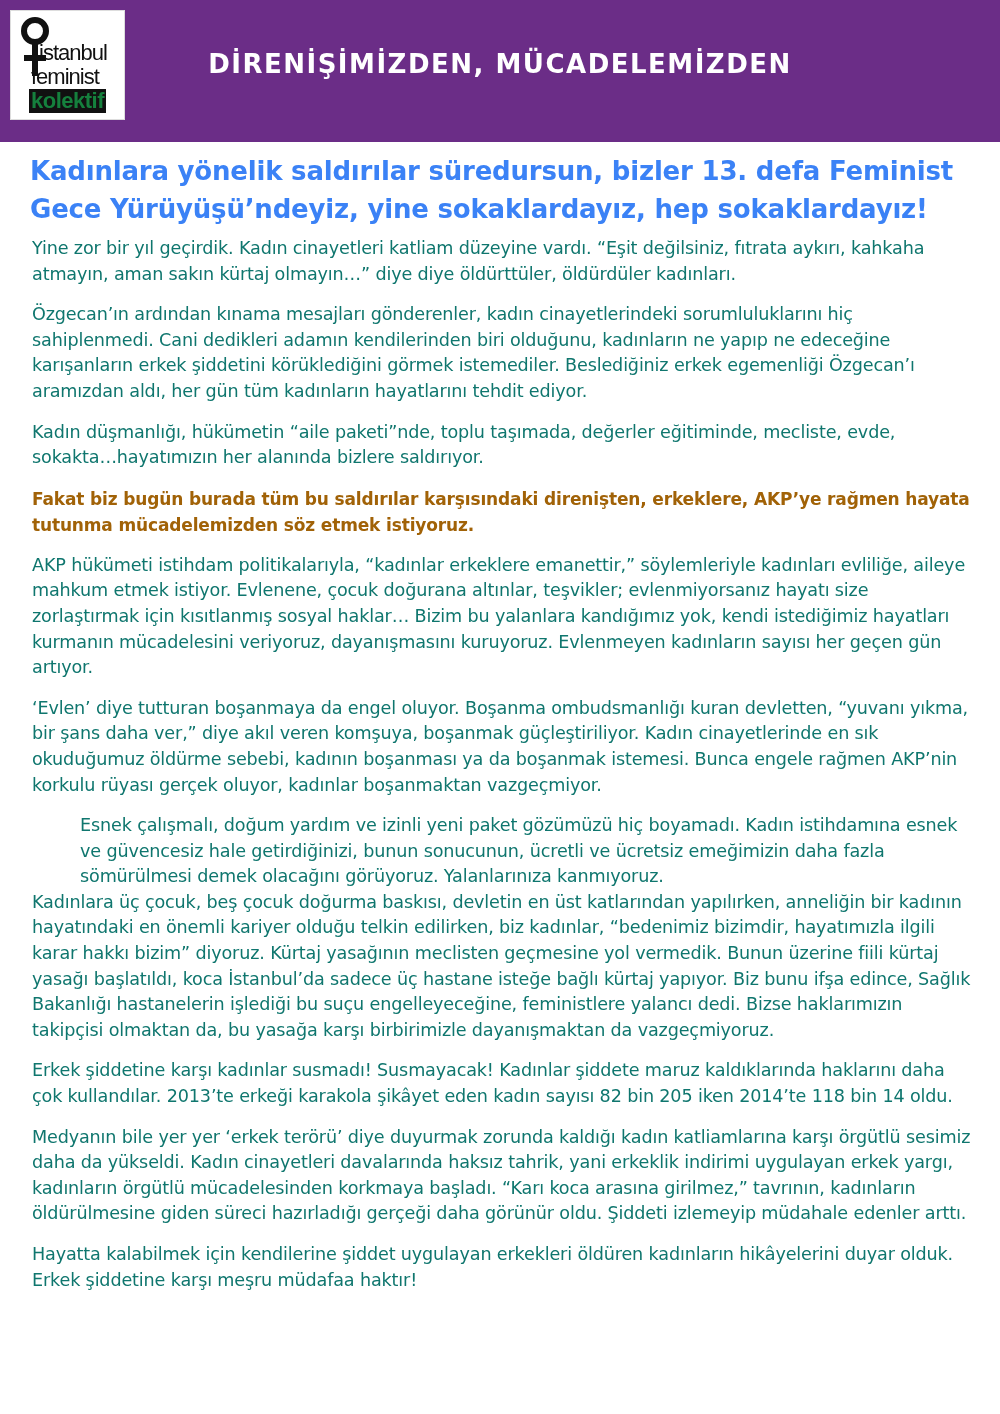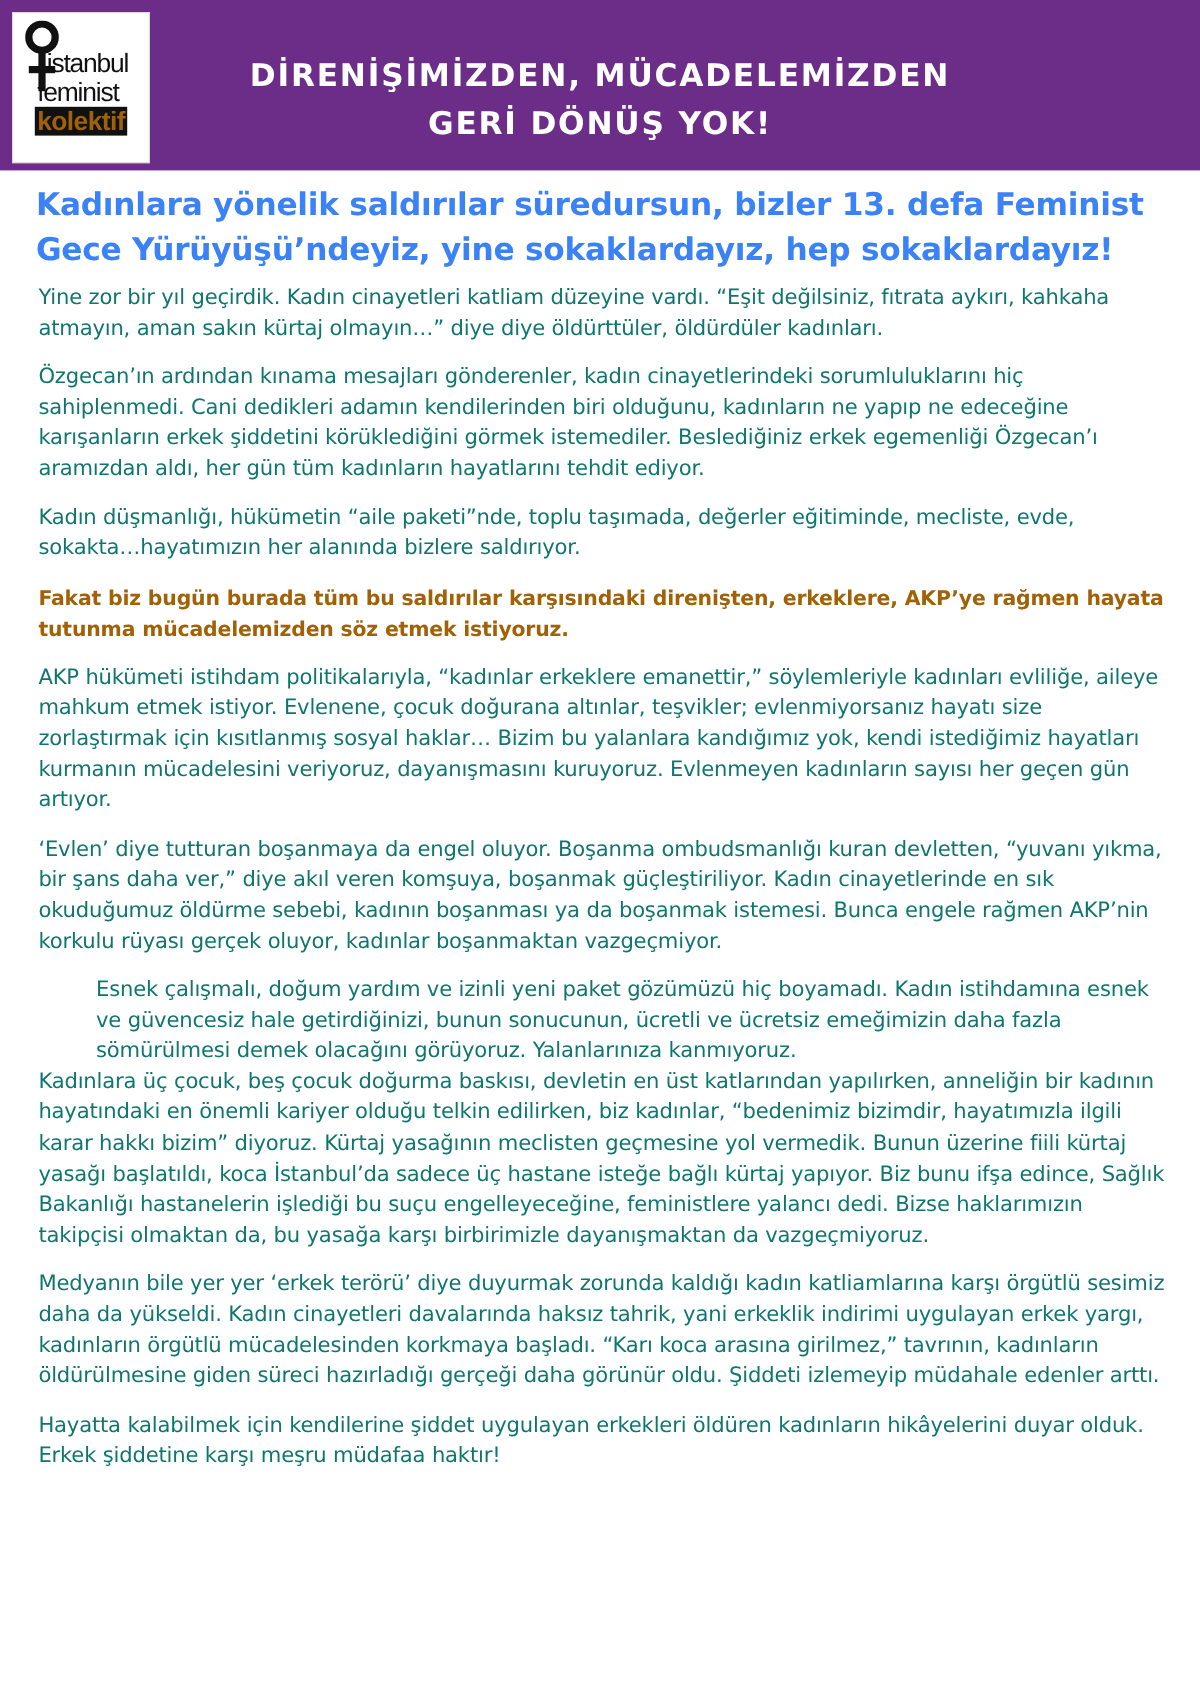--- a/index.html
+++ b/index.html
@@ -4,33 +4,33 @@
 <style>
   * { box-sizing: border-box; margin: 0; padding: 0; }
   html, body { width: 1000px; height: 1414px; background: #ffffff; overflow: hidden; }
   body { font-family: "DejaVu Sans", "Liberation Sans", sans-serif; color: #2b2b2b; position: relative; }
 
   .header {
     position: absolute; left: 0; top: 0; width: 1000px; height: 142px;
     background: #6b2d87;
   }
   .logo-box {
-    position: absolute; left: 10px; top: 10px; width: 115px; height: 126px;
+    position: absolute; left: 10px; top: 10px; width: 115px; height: 110px;
     background: #ffffff; border: 1px solid #dddddd; padding-left: 20px;
   }
   .logo-symbol {
     position: absolute; left: 8px; top: 6px; width: 32px; height: 62px;
   }
   .logo-line {
     position: absolute; left: 28px; font-family: "Liberation Sans", sans-serif;
     color: #111; font-size: 22px; letter-spacing: -1px; line-height: 24px;
   }
   .logo-l1 { top: 30px; }
   .logo-l2 { top: 54px; left: 20px; }
-  .logo-l3 { top: 78px; left: 18px; font-weight: bold; background:#111; color:#a16207; padding:0 2px; letter-spacing:-0.5px;text-align:right; }
+  .logo-l3 { top: 78px; left: 18px; font-weight: bold; background:#111; color:#15803d; padding:0 2px; letter-spacing:-0.5px;text-align:right; }
 
   .banner-title {
     position: absolute; left: 150px; top: 44px; width: 700px;
     text-align: center; color: #ffffff; font-weight: bold;
     font-family: "DejaVu Sans", sans-serif;
     font-size: 26px; line-height: 40px; letter-spacing: 1.5px;
   }
 
   .headline {
     position: absolute; left: 30px; top: 152px; width: 950px;
@@ -58,30 +58,30 @@
       <circle cx="16" cy="14" r="11" fill="none" stroke="#111" stroke-width="6"></circle>
       <rect x="13" y="25" width="6" height="34" fill="#111"></rect>
       <rect x="5" y="38" width="22" height="6" fill="#111"></rect>
     </svg>
     <div class="logo-line logo-l1">istanbul</div>
     <div class="logo-line logo-l2">feminist</div>
     <div class="logo-line logo-l3">kolektif</div>
   </div>
   <div class="banner-title">
     <div>DİRENİŞİMİZDEN, MÜCADELEMİZDEN</div>
-    <div>GERİ DÖNÜŞ YOK!</div>
   </div>
 </div>
 
 <div class="headline">Kadınlara yönelik saldırılar süredursun, bizler 13. defa Feminist Gece Yürüyüşü’ndeyiz, yine sokaklardayız, hep sokaklardayız!</div>
 
 <div class="content">
   <p class="para">Yine zor bir yıl geçirdik. Kadın cinayetleri katliam düzeyine vardı. “Eşit değilsiniz, fıtrata aykırı, kahkaha atmayın, aman sakın kürtaj olmayın…” diye diye öldürttüler, öldürdüler kadınları.</p>
   <p class="para">Özgecan’ın ardından kınama mesajları gönderenler, kadın cinayetlerindeki sorumluluklarını hiç sahiplenmedi. Cani dedikleri adamın kendilerinden biri olduğunu, kadınların ne yapıp ne edeceğine karışanların erkek şiddetini körüklediğini görmek istemediler. Beslediğiniz erkek egemenliği Özgecan’ı aramızdan aldı, her gün tüm kadınların hayatlarını tehdit ediyor.</p>
   <p class="para">Kadın düşmanlığı, hükümetin “aile paketi”nde, toplu taşımada, değerler eğitiminde, mecliste, evde, sokakta…hayatımızın her alanında bizlere saldırıyor.</p>
   <p class="para emph">Fakat biz bugün burada tüm bu saldırılar karşısındaki direnişten, erkeklere, AKP’ye rağmen hayata tutunma mücadelemizden söz etmek istiyoruz.</p>
   <p class="para">AKP hükümeti istihdam politikalarıyla, “kadınlar erkeklere emanettir,” söylemleriyle kadınları evliliğe, aileye mahkum etmek istiyor. Evlenene, çocuk doğurana altınlar, teşvikler; evlenmiyorsanız hayatı size zorlaştırmak için kısıtlanmış sosyal haklar… Bizim bu yalanlara kandığımız yok, kendi istediğimiz hayatları kurmanın mücadelesini veriyoruz, dayanışmasını kuruyoruz. Evlenmeyen kadınların sayısı her geçen gün artıyor.</p>
   <p class="para">‘Evlen’ diye tutturan boşanmaya da engel oluyor. Boşanma ombudsmanlığı kuran devletten, “yuvanı yıkma, bir şans daha ver,” diye akıl veren komşuya, boşanmak güçleştiriliyor. Kadın cinayetlerinde en sık okuduğumuz öldürme sebebi, kadının boşanması ya da boşanmak istemesi. Bunca engele rağmen AKP’nin korkulu rüyası gerçek oluyor, kadınlar boşanmaktan vazgeçmiyor.</p>
   <p class="para nomargin">Esnek çalışmalı, doğum yardım ve izinli yeni paket gözümüzü hiç boyamadı. Kadın istihdamına esnek ve güvencesiz hale getirdiğinizi, bunun sonucunun, ücretli ve ücretsiz emeğimizin daha fazla sömürülmesi demek olacağını görüyoruz. Yalanlarınıza kanmıyoruz.</p>
   <p class="para">Kadınlara üç çocuk, beş çocuk doğurma baskısı, devletin en üst katlarından yapılırken, anneliğin bir kadının hayatındaki en önemli kariyer olduğu telkin edilirken, biz kadınlar, “bedenimiz bizimdir, hayatımızla ilgili karar hakkı bizim” diyoruz. Kürtaj yasağının meclisten geçmesine yol vermedik. Bunun üzerine fiili kürtaj yasağı başlatıldı, koca İstanbul’da sadece üç hastane isteğe bağlı kürtaj yapıyor. Biz bunu ifşa edince, Sağlık Bakanlığı hastanelerin işlediği bu suçu engelleyeceğine, feministlere yalancı dedi. Bizse haklarımızın takipçisi olmaktan da, bu yasağa karşı birbirimizle dayanışmaktan da vazgeçmiyoruz.</p>
+  <p class="para">Erkek şiddetine karşı kadınlar susmadı! Susmayacak! Kadınlar şiddete maruz kaldıklarında haklarını daha çok kullandılar. 2013’te erkeği karakola şikâyet eden kadın sayısı 82 bin 205 iken 2014’te 118 bin 14 oldu.</p>
   <p class="para">Medyanın bile yer yer ‘erkek terörü’ diye duyurmak zorunda kaldığı kadın katliamlarına karşı örgütlü sesimiz daha da yükseldi. Kadın cinayetleri davalarında haksız tahrik, yani erkeklik indirimi uygulayan erkek yargı, kadınların örgütlü mücadelesinden korkmaya başladı. “Karı koca arasına girilmez,” tavrının, kadınların öldürülmesine giden süreci hazırladığı gerçeği daha görünür oldu. Şiddeti izlemeyip müdahale edenler arttı.</p>
   <p class="para">Hayatta kalabilmek için kendilerine şiddet uygulayan erkekleri öldüren kadınların hikâyelerini duyar olduk. Erkek şiddetine karşı meşru müdafaa haktır!</p>
 </div>
 
 </body></html>

